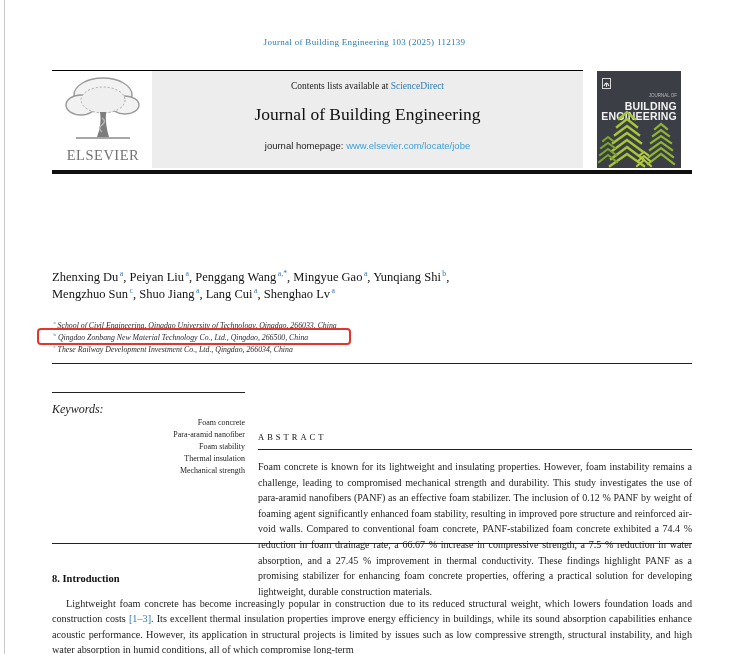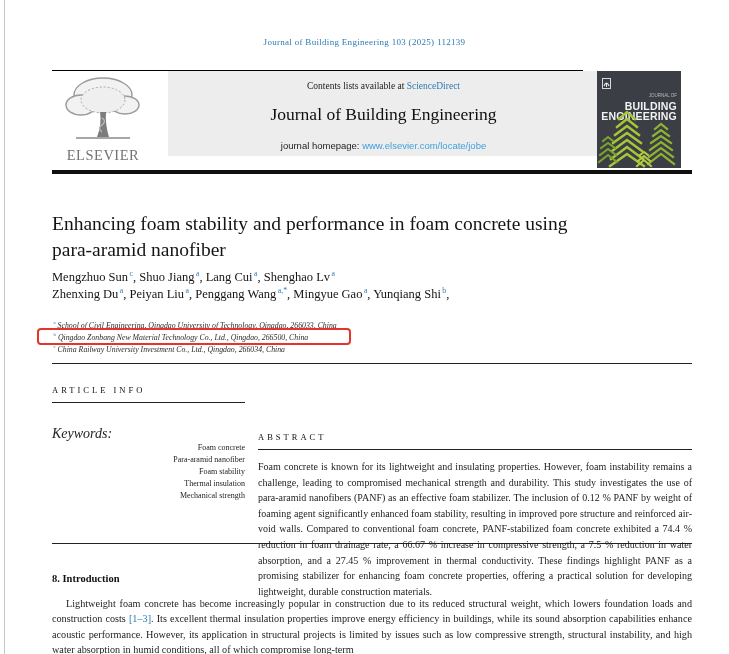--- a/index.html
+++ b/index.html
@@ -11,21 +11,21 @@
   .page-edge-left { position:absolute; left:4px; top:0; width:1px; height:654px; background:#c9c9c9; }
 
   
   .citation { position:absolute; top:37px; left:0; width:100%; text-align:center;
     font-size:9px; color:#2d7bb4; letter-spacing:0.3px; }
 
   
   .rule-top { position:absolute; left:52px; top:70px; width:531px; height:1px; background:#000; }
   .logo-block { position:absolute; left:55px; top:74px; width:96px; height:96px; text-align:center; }
   .elsevier-word { display:block; margin-top:1px; font-size:14.5px; color:#737373; letter-spacing:0.5px; font-family:"Liberation Serif",serif; }
-  .gray-box { position:absolute; left:168px; top:71px; width:431px; height:85px; background:#ededed; text-align:center; }
+  .gray-box { position:absolute; left:152px; top:71px; width:431px; height:97px; background:#ededed; text-align:center; }
   .contents-line { margin-top:10px; font-size:9.5px; color:#1a1a1a; }
   .link-blue { color:#2d7bb4; text-decoration:none; cursor:pointer; }
   .journal-title { margin-top:13px; font-size:17.5px; color:#0f0f0f; }
   .homepage-line { margin-top:15px; font-family:"Liberation Sans",sans-serif; font-size:9.5px; color:#222; }
   .url-blue { color:#41a0dc; text-decoration:none; cursor:pointer; }
   .thick-bar { position:absolute; left:52px; top:170px; width:640px; height:4px; background:#101010; }
 
   
   .cover { position:absolute; left:597px; top:71px; width:84px; height:97px; background:#3b3f45; overflow:hidden; }
   .cover-mark { position:absolute; left:5px; top:4px; }
@@ -46,21 +46,21 @@
     border:2px solid #e5342b; border-radius:4px; pointer-events:none; }
 
   .rule-1 { position:absolute; left:52px; top:363px; width:640px; height:1px; background:#222; }
   .rule-2 { position:absolute; left:52px; top:543px; width:640px; height:1px; background:#222; }
 
   
   .col-left  { position:absolute; left:52px;  top:385px; width:193px; }
   .col-right { position:absolute; left:258px; top:385px; width:434px;margin-top:47px; }
   .col-heading { font-size:8.5px; letter-spacing:3px; color:#111; }
   .col-rule { margin-top:7px; width:100%; height:1px; background:#222; }
-  .kw-label { margin-top:23px; font-size:14px; font-style:italic; color:#222; }
+  .kw-label { margin-top:9px; font-size:12px; font-style:italic; color:#222; }
   .kw-item { font-size:8px; line-height:1.5; color:#222;text-align:right; }
   .abstract-text { margin-top:9px; font-size:10px; line-height:1.56; text-align:justify; color:#1c1c1c; }
 
   
   .intro-heading { position:absolute; left:52px; top:573px; font-size:10.5px; font-weight:bold; color:#111; }
   .intro-para { position:absolute; left:52px; top:596px; width:640px; font-size:10.2px; line-height:1.5;
     text-align:justify; text-indent:14px; color:#1c1c1c; }
   .cite { color:#2d7bb4; cursor:pointer; }
 </style>
 </head>
@@ -141,45 +141,40 @@
             <polyline points="41,54 47,49 53,54"></polyline>
             <polyline points="40,59 47,53 54,59"></polyline>
           </g>
         </g>
       </svg>
     </span>
   </div>
 
   <div class="thick-bar"></div>
 
-  <div class="title-block">
-    <div>Enhancing foam stability and performance in foam concrete using</div>
-    <div>para-aramid nanofiber</div>
-  </div>
 
   <div class="authors">
     <div>
-      <span><span>Mengzhuo Sun</span><sup>c</sup><span>, </span></span><span><span>Shuo Jiang</span><sup>a</sup><span>, </span></span><span><span>Lang Cui</span><sup>a</sup><span>, </span></span><span><span>Shenghao Lv</span><sup>a</sup><span></span></span>
+      <span><span>Zhenxing Du</span><sup>a</sup><span>, </span></span><span><span>Peiyan Liu</span><sup>a</sup><span>, </span></span><span><span>Penggang Wang</span><sup>a,*</sup><span>, </span></span><span><span>Mingyue Gao</span><sup>a</sup><span>, </span></span><span><span>Yunqiang Shi</span><sup>b</sup><span>,</span></span>
     </div>
     <div>
-      <span><span>Zhenxing Du</span><sup>a</sup><span>, </span></span><span><span>Peiyan Liu</span><sup>a</sup><span>, </span></span><span><span>Penggang Wang</span><sup>a,*</sup><span>, </span></span><span><span>Mingyue Gao</span><sup>a</sup><span>, </span></span><span><span>Yunqiang Shi</span><sup>b</sup><span>,</span></span>
+      <span><span>Mengzhuo Sun</span><sup>c</sup><span>, </span></span><span><span>Shuo Jiang</span><sup>a</sup><span>, </span></span><span><span>Lang Cui</span><sup>a</sup><span>, </span></span><span><span>Shenghao Lv</span><sup>a</sup><span></span></span>
     </div>
   </div>
 
   <div class="affils">
     <div class="affil"><sup>a</sup> <span>School of Civil Engineering, Qingdao University of Technology, Qingdao, 266033, China</span></div>
     <div class="affil"><sup>b</sup> <span>Qingdao Zonbang New Material Technology Co., Ltd., Qingdao, 266500, China</span></div>
-    <div class="affil"><sup>c</sup> <span>China Railway University Investment Co., Ltd., Qingdao, 266034, China</span></div>
+    <div class="affil"><sup>c</sup> <span>These Railway Development Investment Co., Ltd., Qingdao, 266034, China</span></div>
   </div>
   <div class="highlight-box"></div>
 
   <div class="rule-1"></div>
 
   <div class="col-left">
-    <div class="col-heading">ARTICLE INFO</div>
     <div class="col-rule"></div>
     <div class="kw-label">Keywords:</div>
     <div class="kw-item">Foam concrete</div>
     <div class="kw-item">Para-aramid nanofiber</div>
     <div class="kw-item">Foam stability</div>
     <div class="kw-item">Thermal insulation</div>
     <div class="kw-item">Mechanical strength</div>
   </div>
 
   <div class="col-right">

